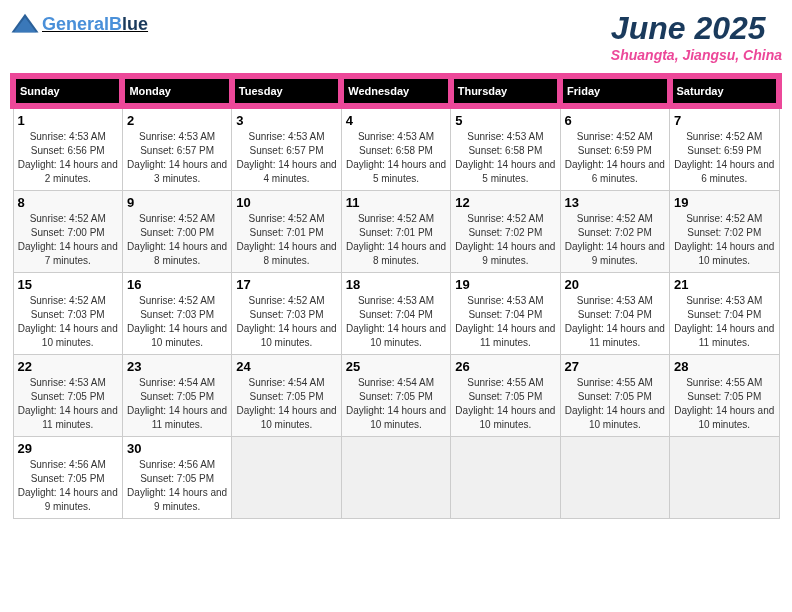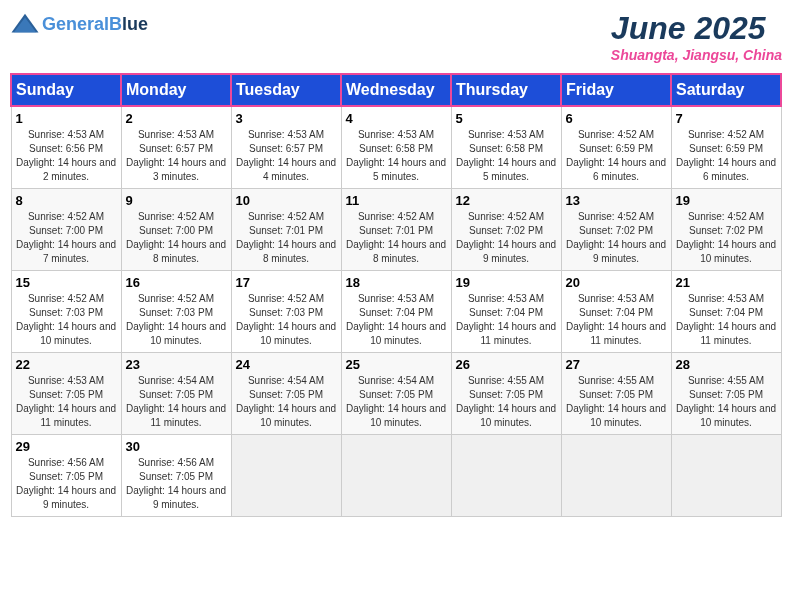--- a/index.html
+++ b/index.html
@@ -12,20 +12,21 @@
     }
     .header {
       display: flex;
       justify-content: space-between;
       align-items: flex-start;
       margin-bottom: 10px;
     }
     .logo {
       display: flex;
       align-items: center;
+      text-decoration: underline;
     }
     .logo-text {
       font-size: 18px;
       font-weight: bold;
       color: #1a3a5c;
       line-height: 1.1;
     }
     .logo-text span {
       color: #4a90d9;
     }
@@ -46,27 +47,27 @@
       font-size: 14px;
       color: #ec4899;
       font-weight: bold;
     }
     .calendar {
       width: 100%;
       border-collapse: collapse;
       font-size: 10.5px;
     }
     .calendar th {
-      background: #1d4ed8;
+      background: #000000;
       color: #fff;
       padding: 6px 4px;
       text-align: left;
-      font-size: 16px;
-      font-weight: bold;
-      border: 2px solid #ec4899;
+      font-size: 11px;
+      font-weight: bold;
+      border: 6px solid #ec4899;
     }
     .calendar td {
       border: 1px solid #ccc;
       vertical-align: top;
       padding: 4px;
       width: 14.28%;
       height: 80px;
       background: #fff;
     }
     .calendar td.empty {

